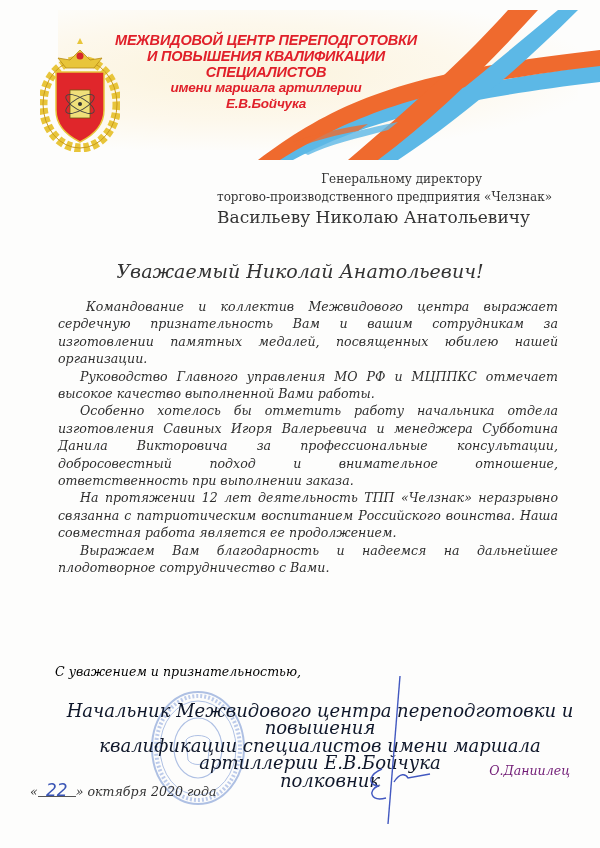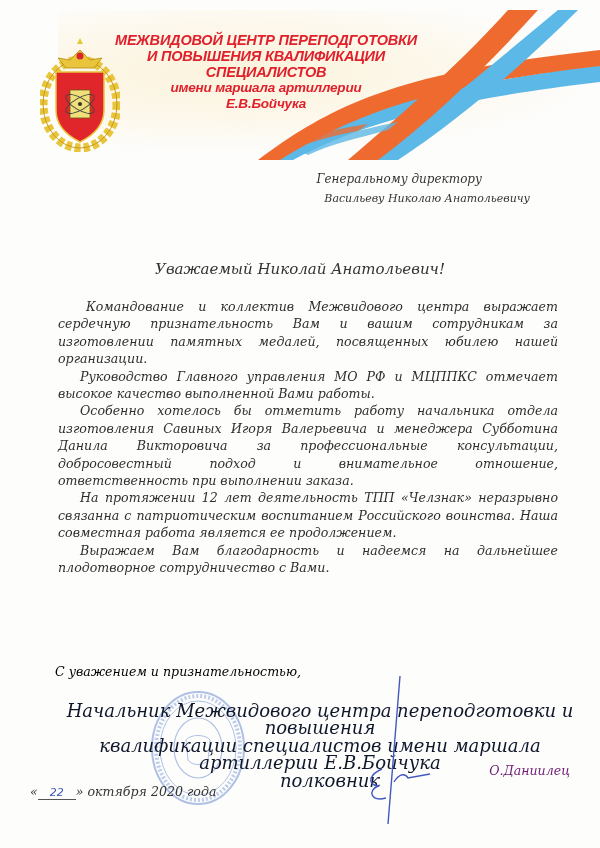--- a/index.html
+++ b/index.html
@@ -22,28 +22,28 @@
       position: absolute; left: 88px; top: 32px; width: 320px; text-align: center;
       font-family: "Liberation Sans", sans-serif; font-weight: bold; font-style: italic;
       color: #e0202a; font-size: 14.5px; line-height: 16px;
       letter-spacing: -0.2px;
     }
     .org-title .sub { font-size: 13.5px; }
 
     
     .addressee {
       position: absolute; right: 48px; top: 170px; text-align: right;
-      font-style: italic; font-size: 12px; line-height: 18px; color: #333;
+      font-size: 12px; line-height: 18px; color: #333;
     }
     .addressee .l1 { padding-right: 70px; }
-    .addressee .name { font-size: 11px; line-height: 22px; padding-right: 22px; }
+    .addressee .name { font-size: 17px; line-height: 22px; padding-right: 22px; }
 
     .greeting {
       position: absolute; left: 0; width: 600px; top: 260px; text-align: center;
-      font-style: italic; font-size: 15px; color: #333;
+      font-style: italic; font-size: 19px; color: #333;
     }
 
     .body-text {
       position: absolute; left: 58px; width: 500px; top: 298px;
       font-style: italic; font-size: 12.6px; line-height: 17.4px; color: #2e2e2e;
       text-align: justify;
     }
     .body-text p { margin: 0; text-indent: 22px; }
     .body-text p.first { text-indent: 28px; }
 
@@ -56,21 +56,21 @@
     }
     .signer .rank { display: block; padding-left: 20px; }
     .sig-name {
       position: absolute; right: 30px; top: 763px; font-style: italic; font-size: 12.6px; color: #701a75;
     }
     .date {
       position: absolute; left: 30px; top: 784px; font-style: italic; font-size: 12.6px; color: #333;
     }
     .date .day {
       display: inline-block; width: 38px; text-align: center; border-bottom: 1px solid #555;
-      color: #3a55b5; font-family: "DejaVu Sans", sans-serif; font-size: 11px; line-height: 12px;
+      color: #3a55b5; font-family: "DejaVu Sans", sans-serif; font-size: 17px; line-height: 12px;
     }
     .stamp { position: absolute; left: 150px; top: 690px; width: 96px; height: 116px; opacity: 0.55; }
     .signature { position: absolute; left: 360px; top: 674px; width: 90px; height: 155px; }
   </style>
 </head>
 <body>
 
 <div class="page">
 
   <div class="banner">
@@ -105,20 +105,21 @@
       <div>МЕЖВИДОВОЙ ЦЕНТР ПЕРЕПОДГОТОВКИ</div>
       <div>И ПОВЫШЕНИЯ КВАЛИФИКАЦИИ</div>
       <div>СПЕЦИАЛИСТОВ</div>
       <div class="sub">имени маршала артиллерии</div>
       <div class="sub">Е.В.Бойчука</div>
     </div>
   </div>
 
   <div class="addressee">
     <div class="l1">Генеральному директору</div>
+    <div>торгово-производственного предприятия «Челзнак»</div>
     <div class="name">Васильеву Николаю Анатольевичу</div>
   </div>
 
   <div class="greeting">Уважаемый Николай Анатольевич!</div>
 
   <div class="body-text">
     <p class="first">Командование и коллектив Межвидового центра выражает сердечную признательность Вам и вашим сотрудникам за изготовлении памятных медалей, посвященных юбилею нашей организации.</p>
     <p>Руководство Главного управления МО РФ и МЦППКС отмечает высокое качество выполненной Вами работы.</p>
     <p>Особенно хотелось бы отметить работу начальника отдела изготовления Савиных Игоря Валерьевича и менеджера Субботина Данила Викторовича за профессиональные консультации, добросовестный подход и внимательное отношение, ответственность при выполнении заказа.</p>
     <p>На протяжении 12 лет деятельность ТПП «Челзнак» неразрывно связанна с патриотическим воспитанием Российского воинства. Наша совместная работа является ее продолжением.</p>

